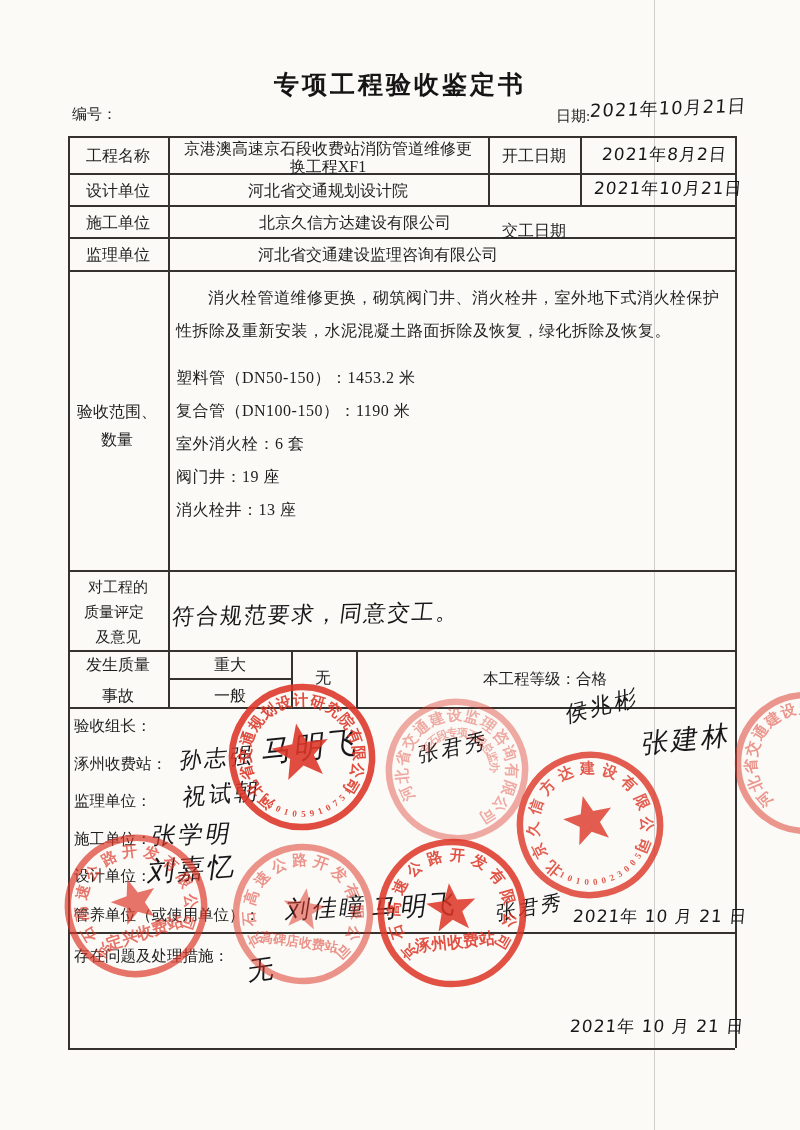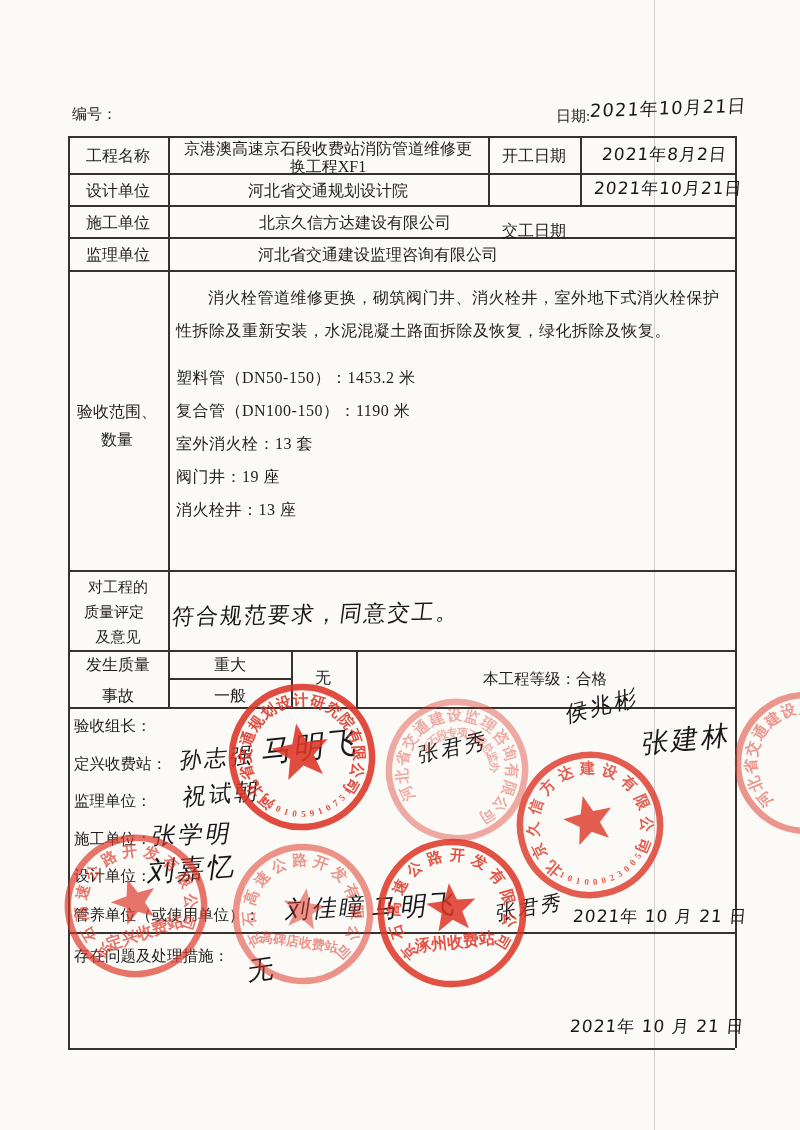--- a/index.html
+++ b/index.html
@@ -16,20 +16,21 @@
       white-space:nowrap;transform-origin:left center;letter-spacing:1px;}
   .sig{line-height:1;}
 </style>
 </head>
 <body>
 
 <div id="page">
 
   <div class="crease" style="left:654px;top:0;width:1px;height:1130px;"></div>
 
+  <div class="title" style="top:68px;">专项工程验收鉴定书</div>
   <div class="ptxt" style="left:72px;top:105px;font-size:15px;">编号：</div>
   <div class="ptxt" style="left:556px;top:107px;font-size:15px;">日期:</div>
   <div class="hw" style="left:590px;top:99px;font-size:18px;transform:rotate(-2deg) skewX(-6deg);">2021年10月21日</div>
 
   <div id="grid">
       <div class="ln" style="left: 68px; top: 136px; width: 667px; height: 2px;"></div>
       <div class="ln" style="left: 68px; top: 173px; width: 667px; height: 2px;"></div>
       <div class="ln" style="left: 68px; top: 205px; width: 667px; height: 2px;"></div>
       <div class="ln" style="left: 68px; top: 237px; width: 667px; height: 2px;"></div>
       <div class="ln" style="left: 68px; top: 270px; width: 667px; height: 2px;"></div>
@@ -63,40 +64,40 @@
   <div class="ptxt ctr" style="left:355px;top:213px;">北京久信方达建设有限公司</div>
   <div class="ptxt ctr" style="left:118px;top:245px;">监理单位</div>
   <div class="ptxt ctr" style="left:378px;top:245px;">河北省交通建设监理咨询有限公司</div>
 
   <div class="ptxt ctr" style="left:117px;top:402px;">验收范围、</div>
   <div class="ptxt ctr" style="left:117px;top:430px;">数量</div>
   <div class="abs" style="left:176px;top:281px;width:552px;font-size:16px;line-height:33px;text-indent:2em;letter-spacing:0.5px;">消火栓管道维修更换，砌筑阀门井、消火栓井，室外地下式消火栓保护性拆除及重新安装，水泥混凝土路面拆除及恢复，绿化拆除及恢复。</div>
   <div id="scope-items" class="abs" style="left:176px;top:368px;">
       <div style="position: absolute; left: 0px; top: 0px; font-size: 16px; white-space: nowrap; letter-spacing: 0.5px;">塑料管（DN50-150）：1453.2 米</div>
       <div style="position: absolute; left: 0px; top: 33px; font-size: 16px; white-space: nowrap; letter-spacing: 0.5px;">复合管（DN100-150）：1190 米</div>
-      <div style="position: absolute; left: 0px; top: 66px; font-size: 16px; white-space: nowrap; letter-spacing: 0.5px;">室外消火栓：13 套</div>
+      <div style="position: absolute; left: 0px; top: 66px; font-size: 16px; white-space: nowrap; letter-spacing: 0.5px;">室外消火栓：6 套</div>
       <div style="position: absolute; left: 0px; top: 99px; font-size: 16px; white-space: nowrap; letter-spacing: 0.5px;">阀门井：19 座</div>
       <div style="position: absolute; left: 0px; top: 132px; font-size: 16px; white-space: nowrap; letter-spacing: 0.5px;">消火栓井：13 座</div>
     </div>
 
   <div class="ptxt ctr" style="left:118px;top:578px;font-size:15px;">对工程的</div>
   <div class="ptxt ctr" style="left:114px;top:603px;font-size:15px;">质量评定</div>
   <div class="ptxt ctr" style="left:118px;top:628px;font-size:15px;">及意见</div>
   <div class="hw" style="left:172px;top:602px;font-size:22px;transform:rotate(-1deg) skewX(-8deg);letter-spacing:2px;">符合规范要求，同意交工。</div>
 
   <div class="ptxt ctr" style="left:118px;top:655px;">发生质量</div>
   <div class="ptxt ctr" style="left:118px;top:686px;">事故</div>
   <div class="ptxt ctr" style="left:230px;top:655px;">重大</div>
   <div class="ptxt ctr" style="left:230px;top:686px;">一般</div>
   <div class="ptxt ctr" style="left:323px;top:668px;">无</div>
   <div class="ptxt ctr" style="left:545px;top:669px;font-size:15.5px;">本工程等级：合格</div>
 
   <div id="bottom-labels">
       <div style="position: absolute; left: 74px; top: 716px; font-size: 15.5px; white-space: nowrap;">验收组长：</div>
-      <div style="position: absolute; left: 74px; top: 754px; font-size: 15.5px; white-space: nowrap;">定兴收费站：</div>
+      <div style="position: absolute; left: 74px; top: 754px; font-size: 15.5px; white-space: nowrap;">涿州收费站：</div>
       <div style="position: absolute; left: 74px; top: 791px; font-size: 15.5px; white-space: nowrap;">监理单位：</div>
       <div style="position: absolute; left: 74px; top: 829px; font-size: 15.5px; white-space: nowrap;">施工单位：</div>
       <div style="position: absolute; left: 74px; top: 866px; font-size: 15.5px; white-space: nowrap;">设计单位：</div>
       <div style="position: absolute; left: 74px; top: 905px; font-size: 15.5px; white-space: nowrap;">管养单位（或使用单位）：</div>
       <div style="position: absolute; left: 74px; top: 946px; font-size: 15.5px; white-space: nowrap;">存在问题及处理措施：</div>
     </div>
   <div class="hw" style="left:248px;top:954px;font-size:26px;transform:rotate(-8deg) skewX(-10deg);">无</div>
   <div class="hw" style="left:573px;top:905px;font-size:17px;transform:skewX(-5deg);">2021年 10 月 21 日</div>
   <div class="hw" style="left:570px;top:1015px;font-size:17px;transform:skewX(-5deg);">2021年 10 月 21 日</div>
 

